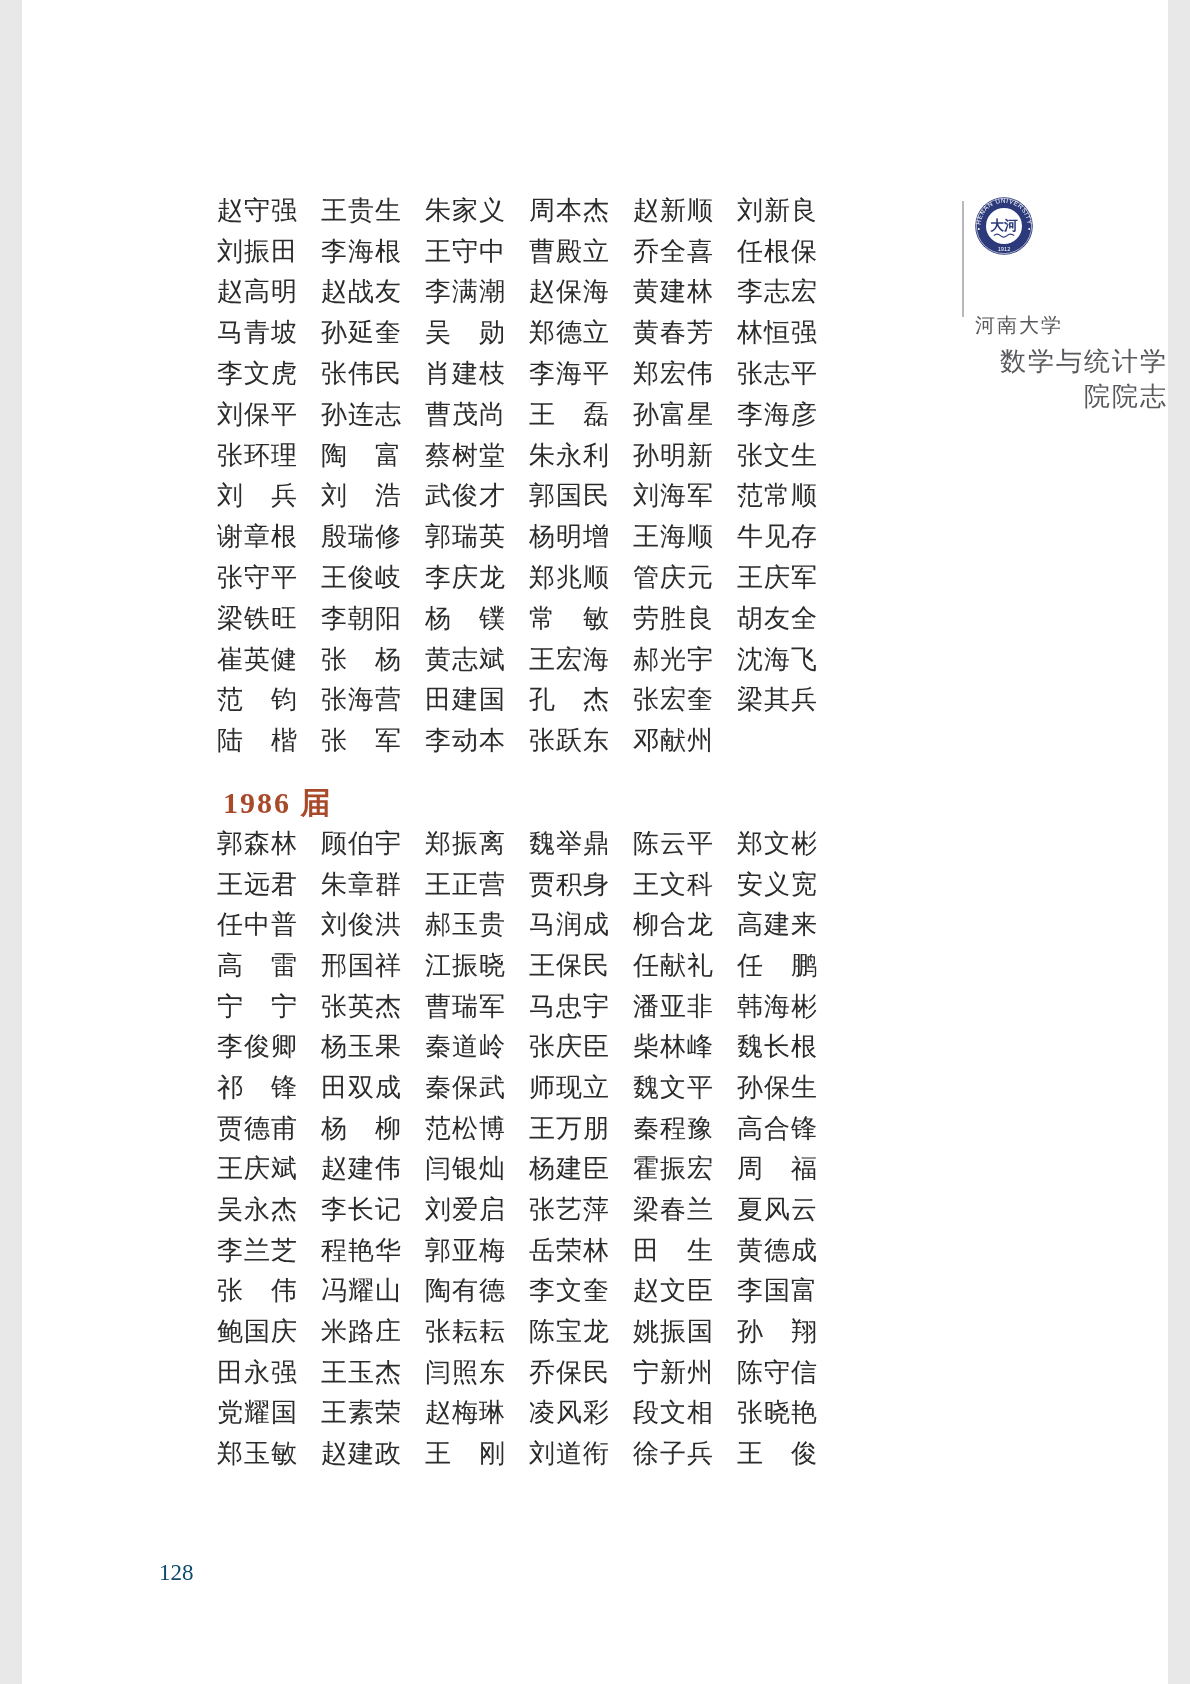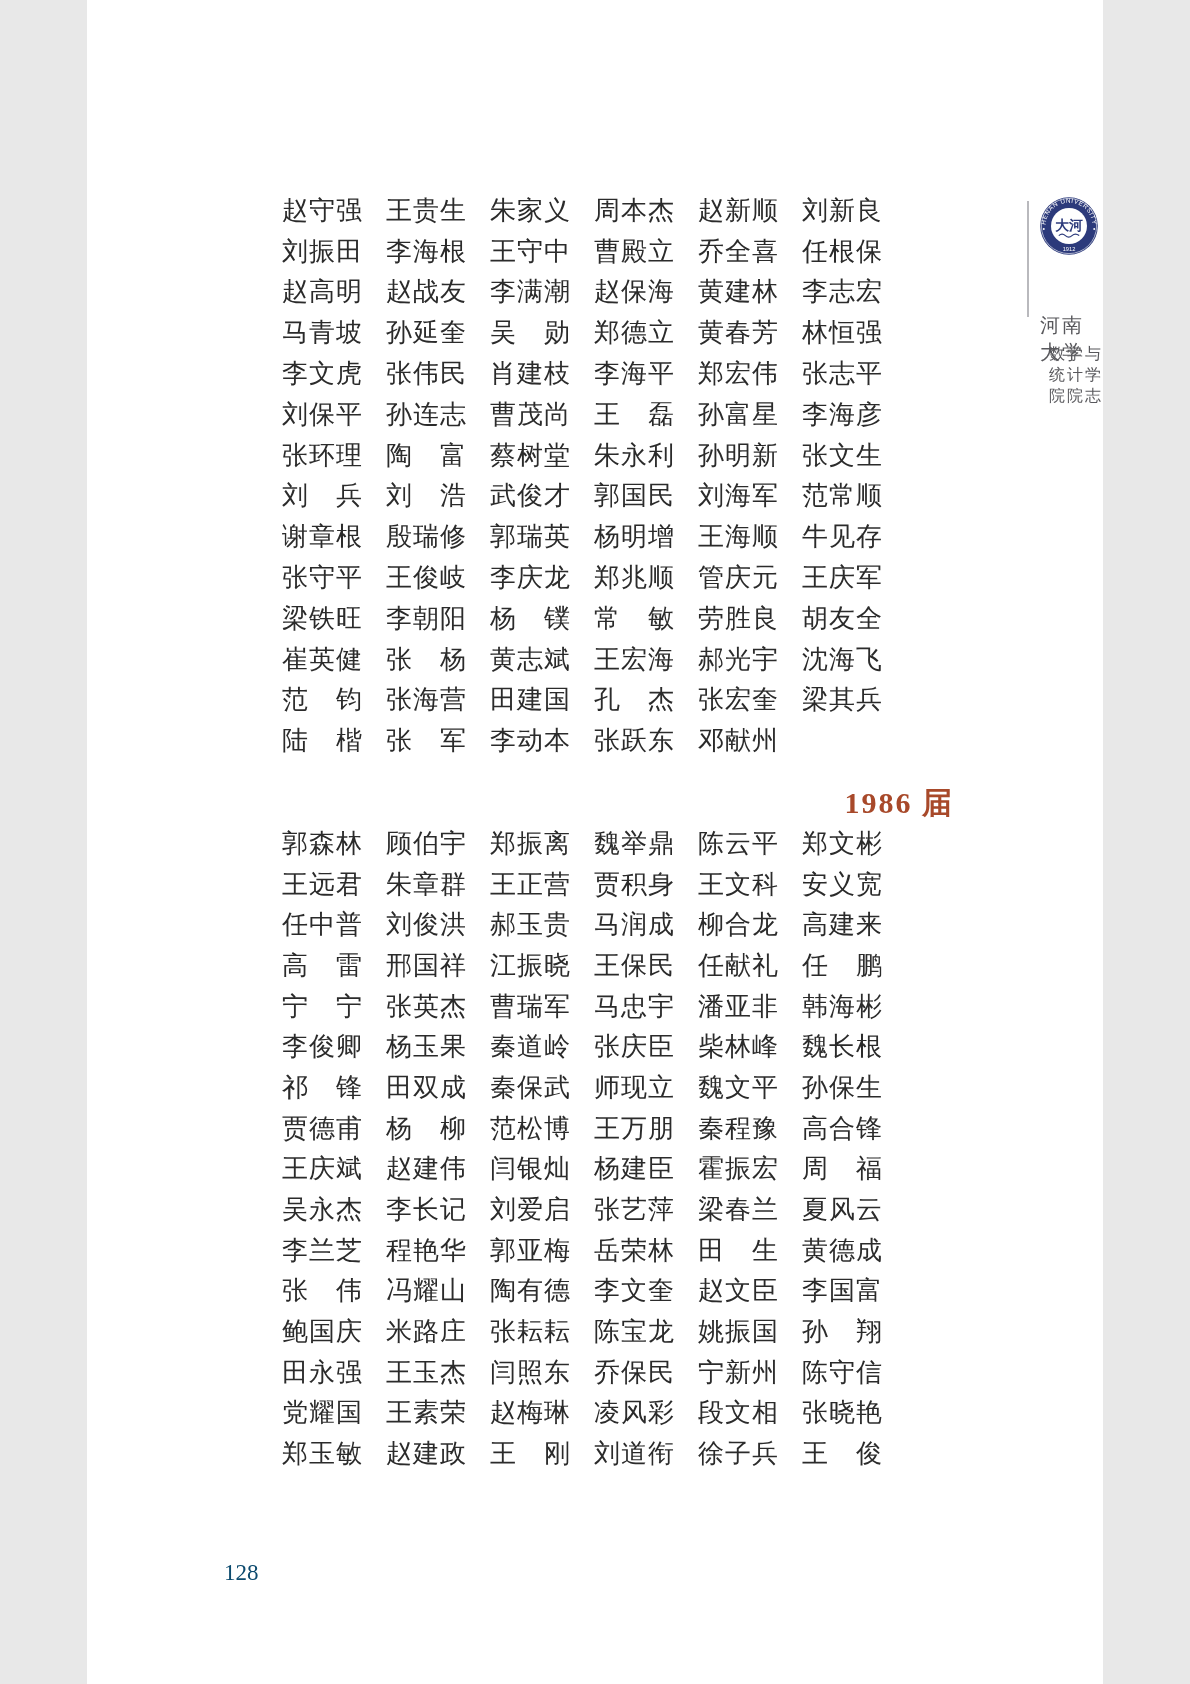--- a/index.html
+++ b/index.html
@@ -1,18 +1,18 @@
 <!DOCTYPE html>
 <html><head>
 <meta charset="utf-8">
 <style>
   html,body{margin:0;padding:0;background:#e8e8e8;}
   .page{
     position:relative;
-    width:1016px;height:1684px;
+    width:1146px;height:1684px;
     margin:0 auto;
     background:#ffffff;
     font-family:"Liberation Serif","DejaVu Serif",serif;
     color:#2b2b2b;
     overflow:hidden;
   }
   .names-grid{
     position:absolute;
     left:195px;
     display:grid;
@@ -23,23 +23,23 @@
   .name-cell{
     display:flex;
     align-items:center;
     font-size:26px;
     letter-spacing:1px;
     white-space:pre;
     color:#2b2b2b;
   }
   .center-band{
     position:absolute;
-    left:187px;
+    left:201px;
     width:680px;
-    text-align:right;
+    text-align:left;
   }
   .class-heading{
     top:783px;
     font-size:30px;
     font-weight:bold;
     letter-spacing:2px;
   }
   .dept-heading{
     top:833px;
     font-size:26px;
@@ -60,21 +60,21 @@
   .sidebar-line{
     position:absolute;
     left:953px;
     font-size:20px;
     color:#58585c;
     letter-spacing:2px;
     font-family:"Liberation Serif","DejaVu Serif",serif;
     margin-top:44px;
   }
   .sidebar-university{top:268px;}
-  .sidebar-volume{top:300px;font-size:16px;text-align:right;}
+  .sidebar-volume{top:300px;font-size:26px;text-align:right;}
   .page-number{
     position:absolute;
     left:137px;top:1560px;
     font-size:23px;
     color:#0c4a6e;
   }
 </style>
 </head>
 <body>
 

